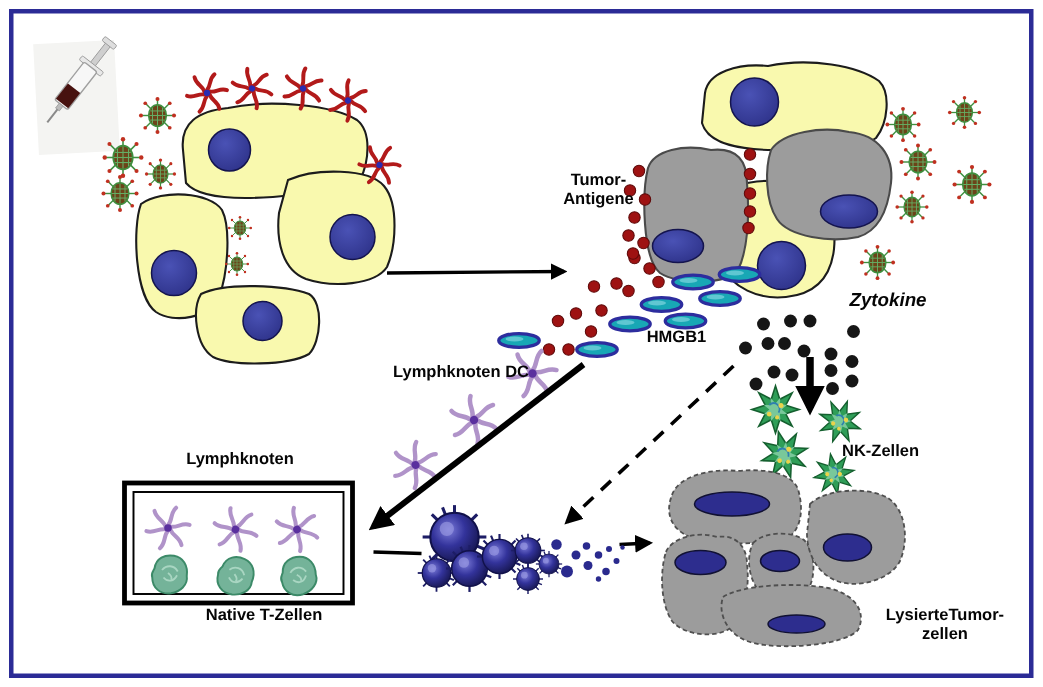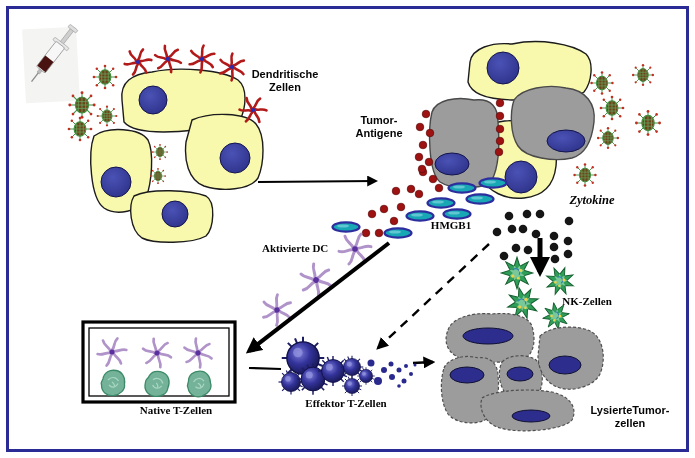--- a/index.html
+++ b/index.html
@@ -19,21 +19,21 @@
   svg.layer{position:absolute;left:0;top:0;}
   .lbl{
     position:absolute;
     font-size:11px;
     font-weight:bold;
     color:#050505;
     line-height:1.18;
     text-align:center;
   }
   .lbl.it{font-style:italic;font-size:12.5px;}
-  .nowrap{white-space:nowrap;font-family:Liberation Serif, serif;}
+  .nowrap{white-space:nowrap;}
 </style>
 </head>
 <body>
 
 <div class="canvas">
 
   <svg class="layer" width="695" height="458" viewBox="0 0 695 458">
     <defs>
       <radialGradient id="effGrad" cx="38%" cy="35%" r="75%">
         <stop offset="0%" stop-color="#7b7bd9"></stop>
@@ -331,34 +331,33 @@
           <circle cx="399" cy="370" r="2.5"></circle>
         <circle cx="404" cy="381" r="2.5"></circle>
           <circle cx="406" cy="366" r="2"></circle>
         <circle cx="411" cy="374" r="2"></circle>
           <circle cx="399" cy="386" r="1.8"></circle>
         <circle cx="415" cy="365" r="1.5"></circle>
       </g>
     </g>
   </svg>
 
-  <div class="lbl" style="left:243px;top:68px;width:84px;">Dendritische Zellen</div>
-
-  <div class="lbl" style="left:348px;top:114px;width:62px;">Tumor-Antigene</div>
+
+  <div class="lbl" style="left:368px;top:114px;width:62px;">Tumor-Antigene</div>
 
 
   <div class="lbl it nowrap" style="left:554px;top:193px;width:76px;">Zytokine</div>
 
   <div class="lbl nowrap" style="left:422px;top:219px;width:58px;">HMGB1</div>
 
-  <div class="lbl nowrap" style="left:262px;top:242px;">Aktivierte DC</div>
-
+  <div class="lbl nowrap" style="left:262px;top:242px;">Lymphknoten DC</div>
+
+  <div class="lbl nowrap" style="left:108px;top:300px;width:104px;">Lymphknoten</div>
 
   <div class="lbl nowrap" style="left:108px;top:404px;width:136px;">Native T-Zellen</div>
 
-  <div class="lbl nowrap" style="left:288px;top:397px;width:116px;">Effektor T-Zellen</div>
 
   <div class="lbl nowrap" style="left:551px;top:295px;width:72px;">NK-Zellen</div>
 
   <div class="lbl" style="left:578px;top:404px;width:104px;">LysierteTumor-zellen</div>
 
   <div class="frame"></div>
 </div>
 
 </body></html>

